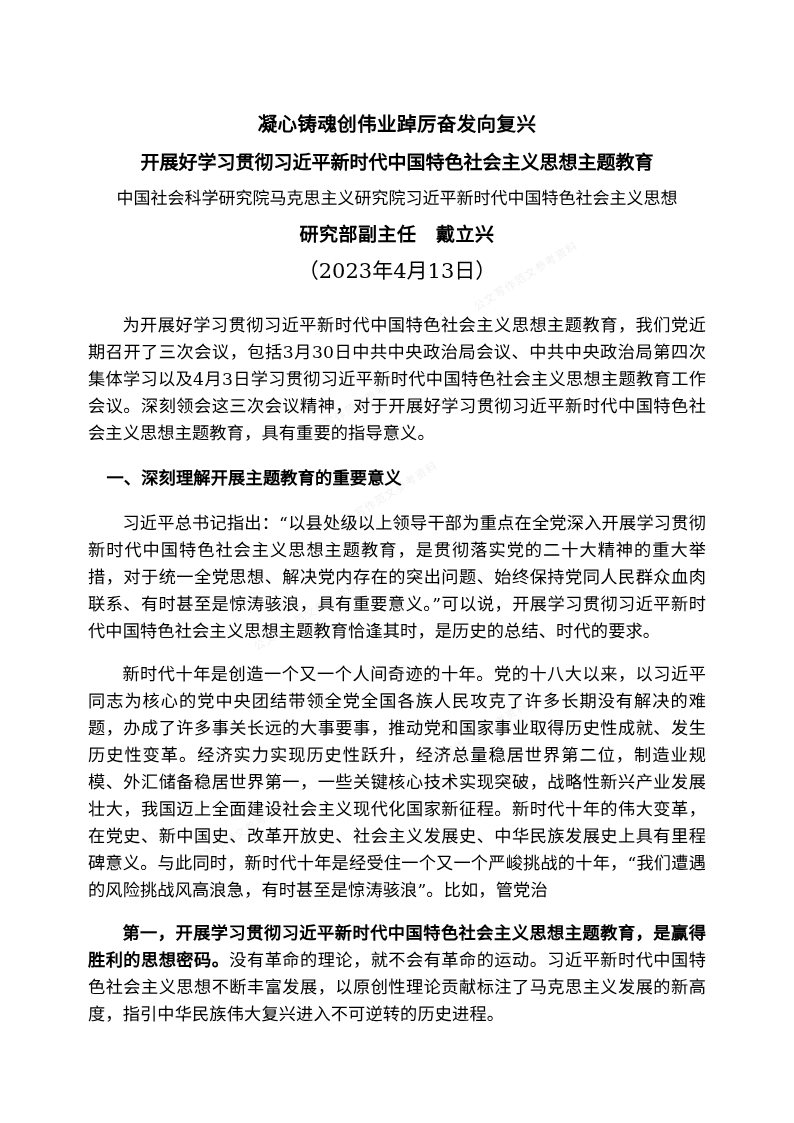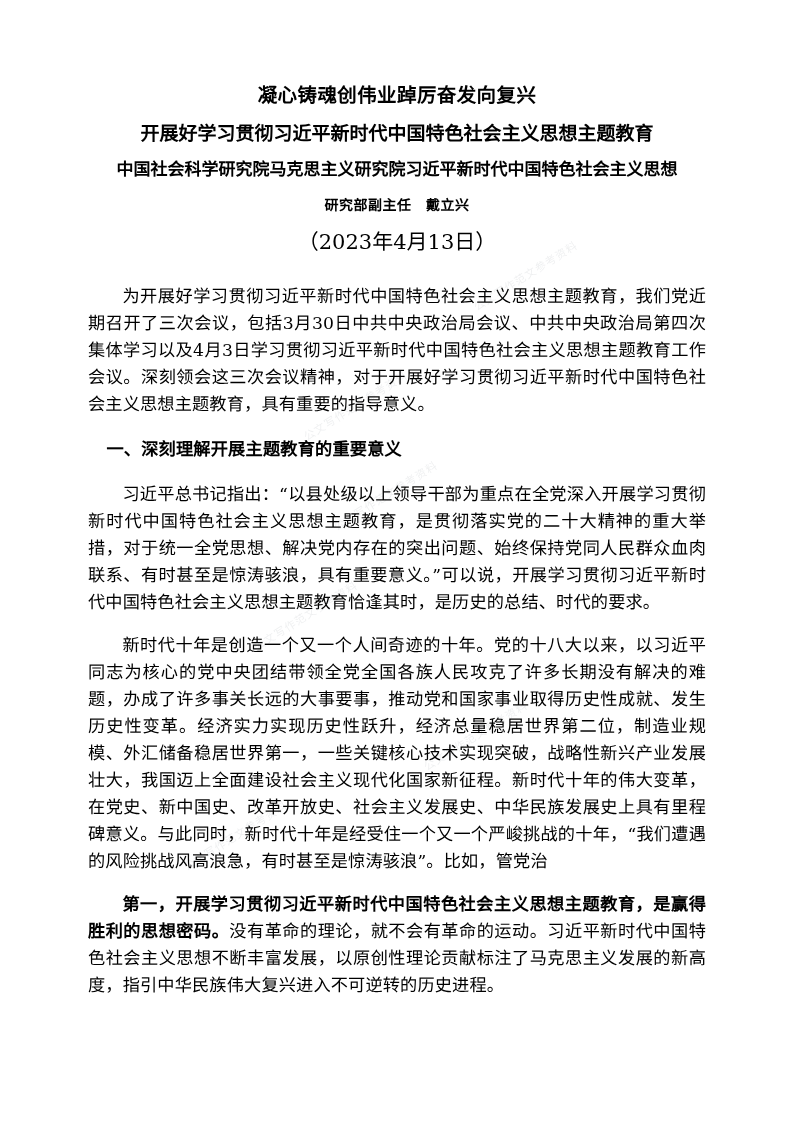--- a/index.html
+++ b/index.html
@@ -62,21 +62,21 @@
   .wm-f { left: 470px; top: 300px; }
 
   
   .content {
     position: relative;
     z-index: 2;
   }
 
   
   .title-block {
-    padding-top: 77px;
+    padding-top: 106px;
   }
   .doc-title-main {
     text-align: center;
     font-family: "DejaVu Serif", "Liberation Serif", serif;
     font-weight: bold;
     font-size: 19.5px;
     line-height: 38px;
     letter-spacing: 0.4px;
     white-space: nowrap;
   }
@@ -85,31 +85,31 @@
     font-family: Liberation Serif, serif;
     font-weight: bold;
     font-size: 19px;
     line-height: 37px;
     letter-spacing: 0px;
     white-space: nowrap;
   }
   .doc-byline {
     text-align: center;
     font-family: "DejaVu Serif", "Liberation Serif", serif;
-    font-weight: bold;
+    font-weight: normal;
     font-size: 17px;
     line-height: 35px;
     letter-spacing: 0px;
     white-space: nowrap;
   }
   .doc-byline-2 {
     text-align: center;
     font-family: "DejaVu Serif", "Liberation Serif", serif;
     font-weight: bold;
-    font-size: 14px;
+    font-size: 19px;
     line-height: 36px;
     letter-spacing: 0.5px;
     white-space: nowrap;
   }
   .doc-date {
     text-align: center;
     font-family: "DejaVu Serif", "Liberation Serif", serif;
     font-size: 21px;
     line-height: 38px;
     letter-spacing: 0px;

